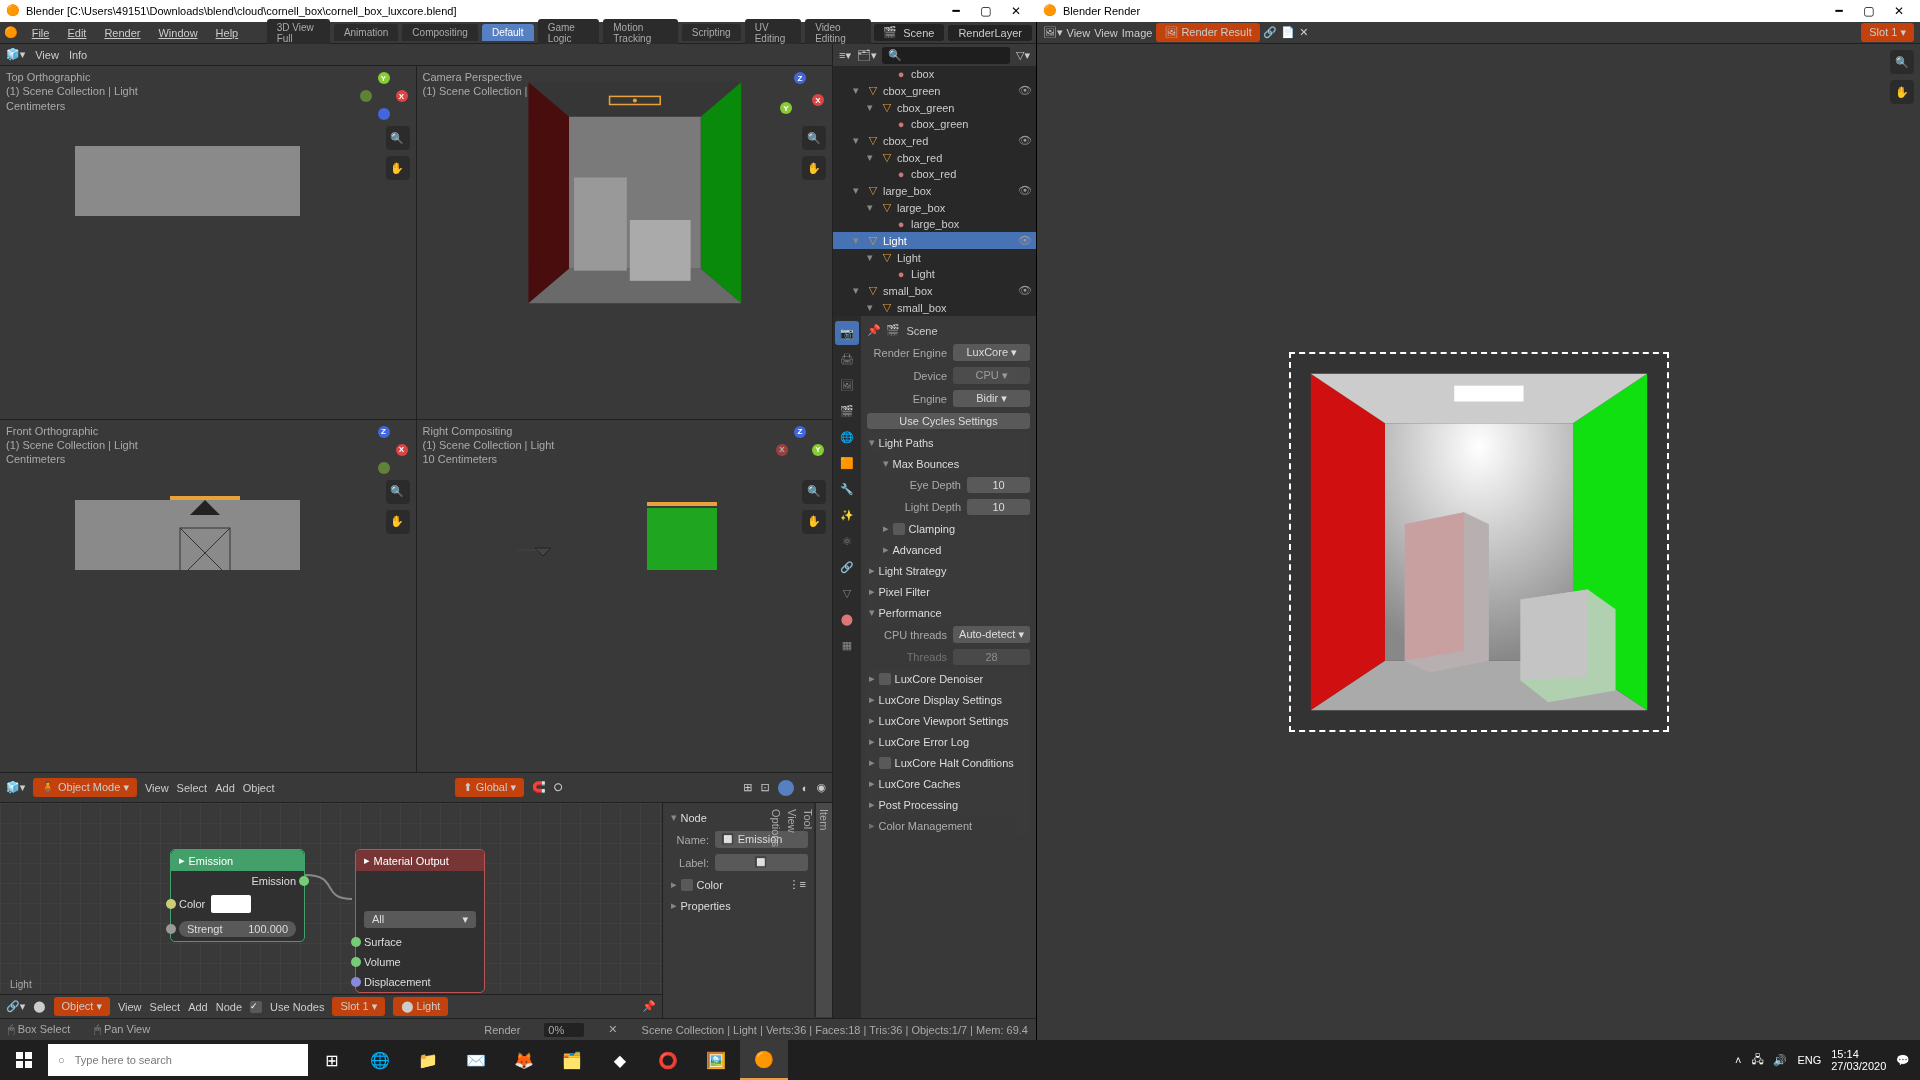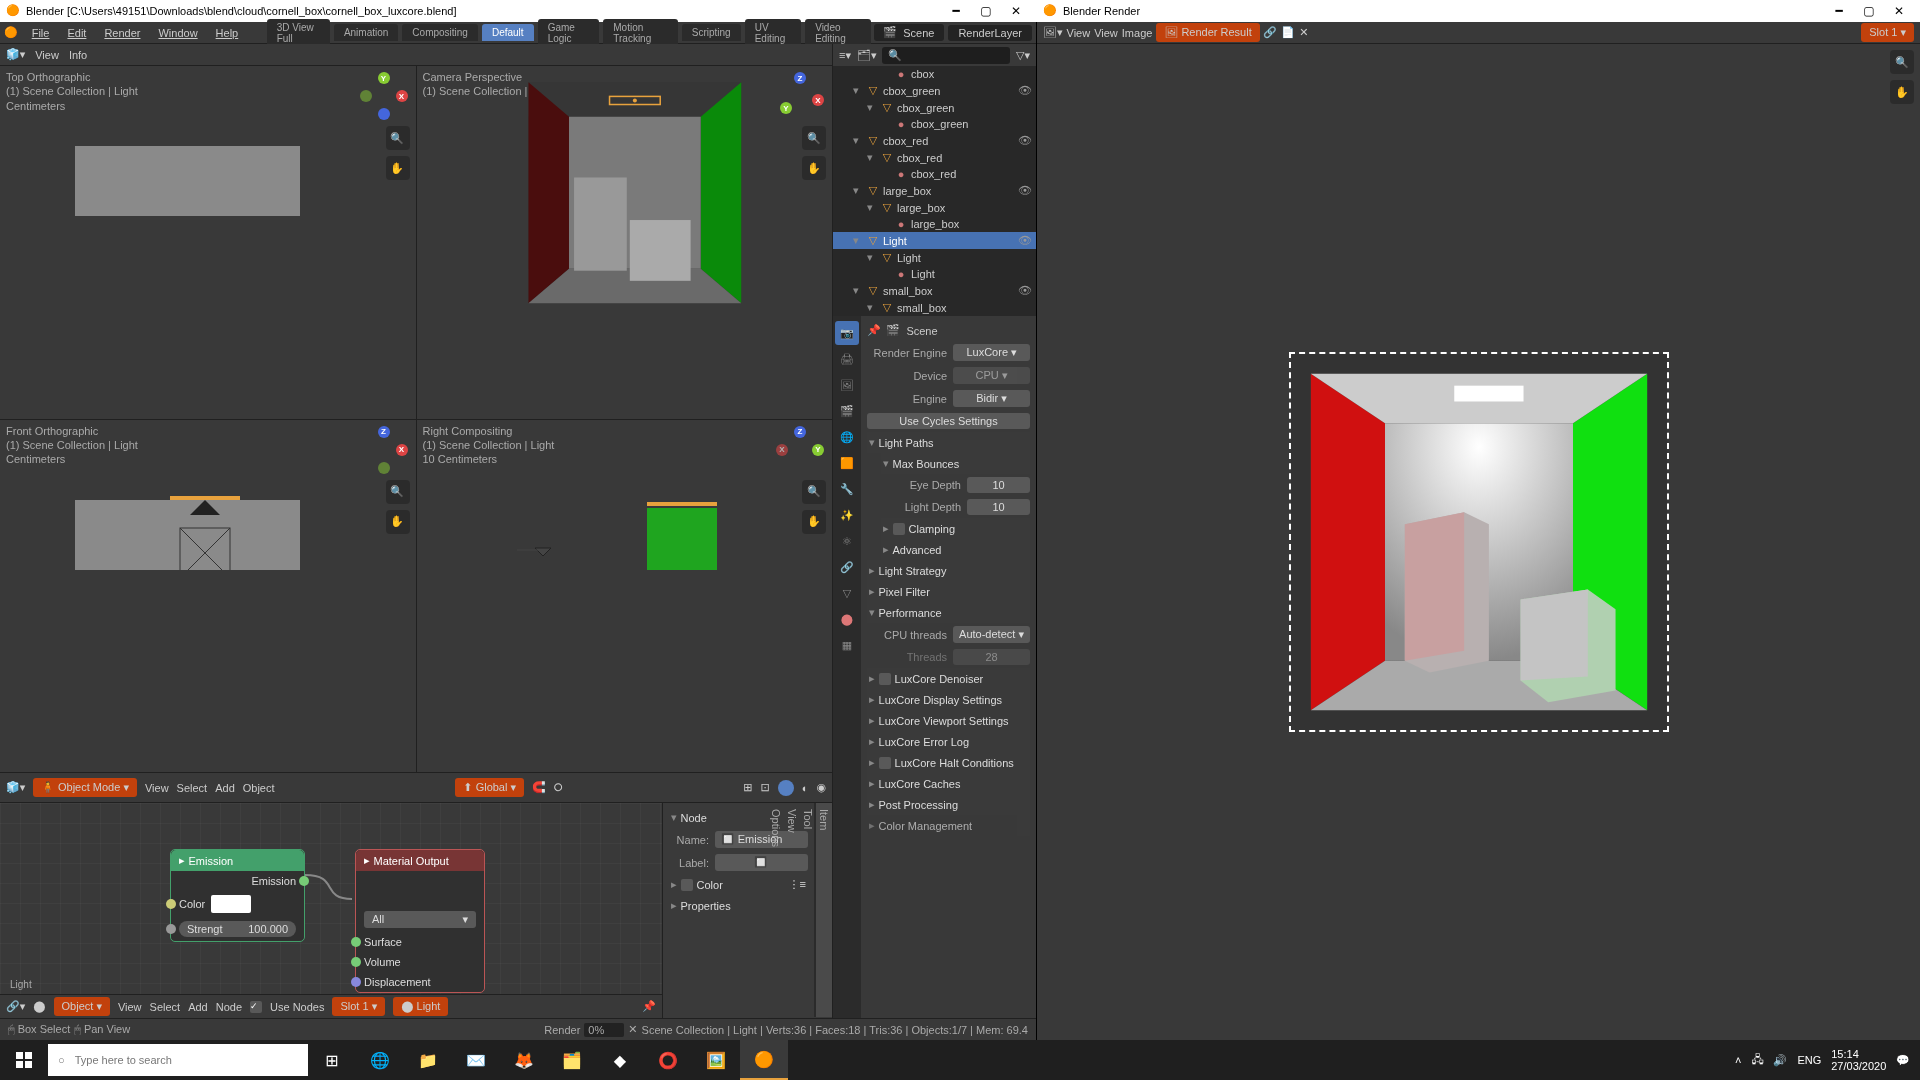--- a/index.html
+++ b/index.html
@@ -82,21 +82,21 @@
 .socket.l { left:-5px;} .socket.r { right:-5px;}
 .nodeed-label { position:absolute; bottom:28px; left:10px; color:#aaa; font-size:10px;}
 .nodeed-hdr { position:absolute; bottom:0; left:0; right:0; height:24px; background:#393939; display:flex; align-items:center; gap:8px; padding:0 6px; border-top:1px solid #202020;}
 
 .sidepanel { width:170px; background:#3a3a3a; border-left:1px solid #202020; display:flex;}
 .sidepanel-body { flex:1; padding:4px 6px; font-size:10px;}
 .sidepanel-tabs { width:18px; background:#2b2b2b; display:flex; flex-direction:column; writing-mode:vertical-rl; text-orientation:mixed; font-size:9px; color:#aaa;}
 .sidepanel-tabs div{ padding:6px 2px; border-bottom:1px solid #393939;}
 
 
-.statusbar { height:22px; background:#393939; display:flex; align-items:center; padding:0 8px; gap:4px; color:#aaa; font-size:10px; border-top:1px solid #202020;}
+.statusbar { height:22px; background:#393939; display:flex; align-items:center; padding:0 8px; gap:24px; color:#aaa; font-size:10px; border-top:1px solid #202020;}
 
 
 .render-menubar { height:22px; background:#393939; display:flex; align-items:center; padding:0 6px; gap:4px; border-bottom:1px solid #202020;}
 .render-info { padding:2px 8px; font-size:10px; color:#ccc; background:#393939;}
 .imgarea { flex:1; background:#393939; position:relative;}
 .renderimg { position:absolute; left:50%; top:50%; transform:translate(-50%,-50%); width:380px; height:380px; border:2px dashed #fff;}
 
 
 .taskbar { height:40px; background:#1f1f1f; display:flex; align-items:center; padding:0; color:#fff;}
 .startbtn { width:48px; height:40px; display:flex; align-items:center; justify-content:center;}

